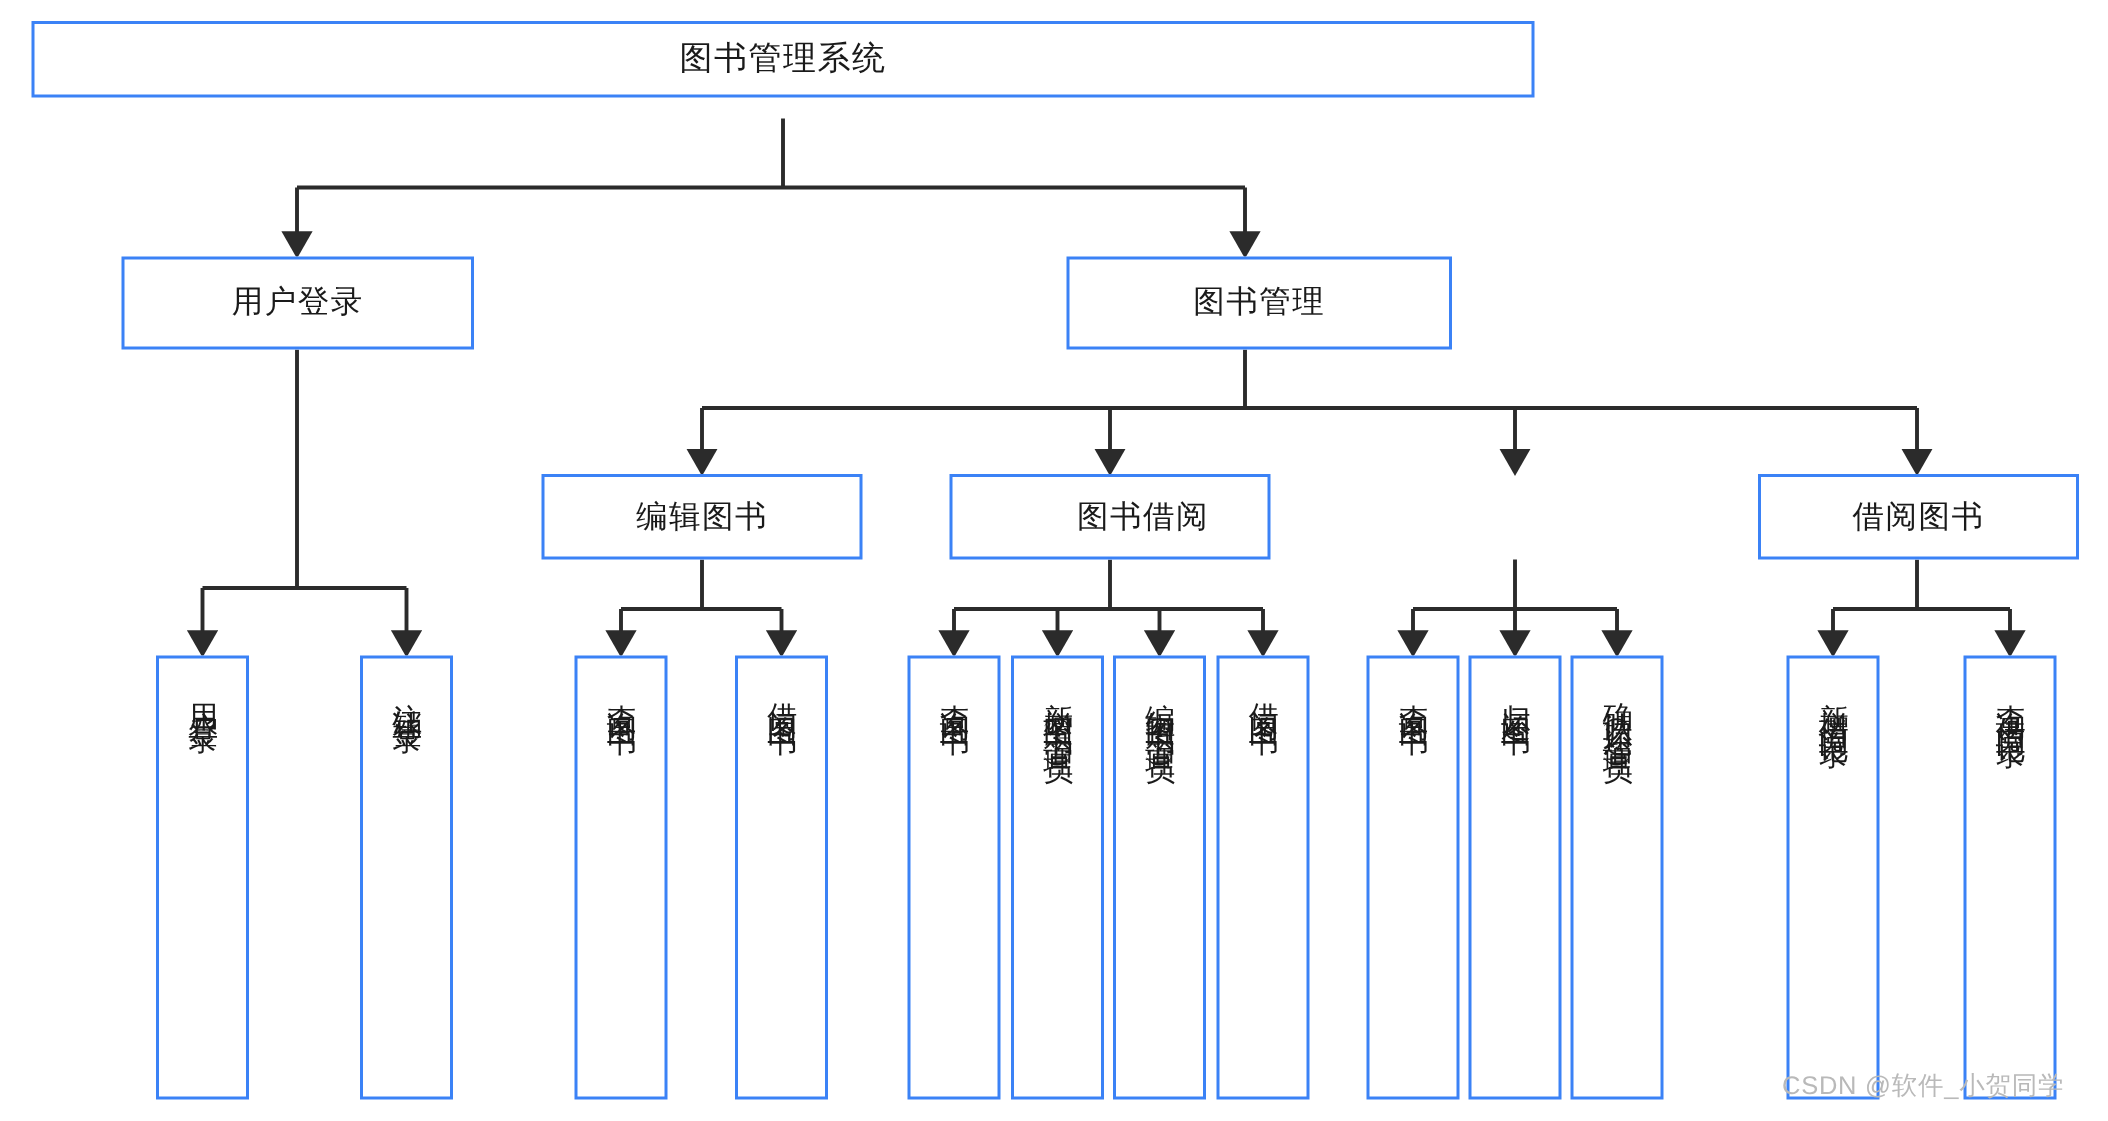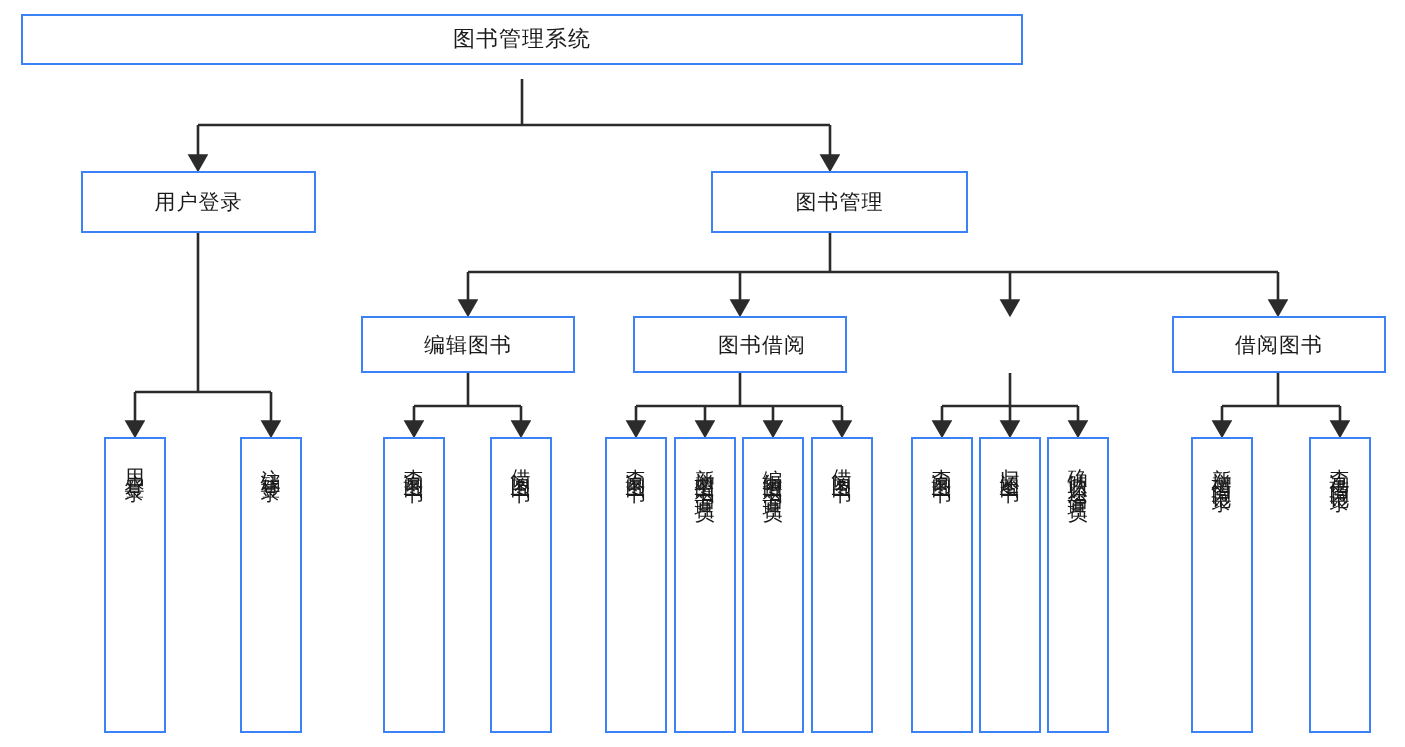--- a/index.html
+++ b/index.html
@@ -189,14 +189,15 @@
     <span class="node-label">确认归还（管理员）</span>
   </div>
 
   <div class="node vertical" style="left:1191px; top:437px; width:62px; height:296px;">
     <span class="node-label">新增借阅记录</span>
   </div>
   <div class="node vertical" style="left:1309px; top:437px; width:62px; height:296px;">
     <span class="node-label">查询借阅记录</span>
   </div>
 
+  <div id="watermark">CSDN @软件_小贺同学</div>
 
 </div>
 
 </body></html>

